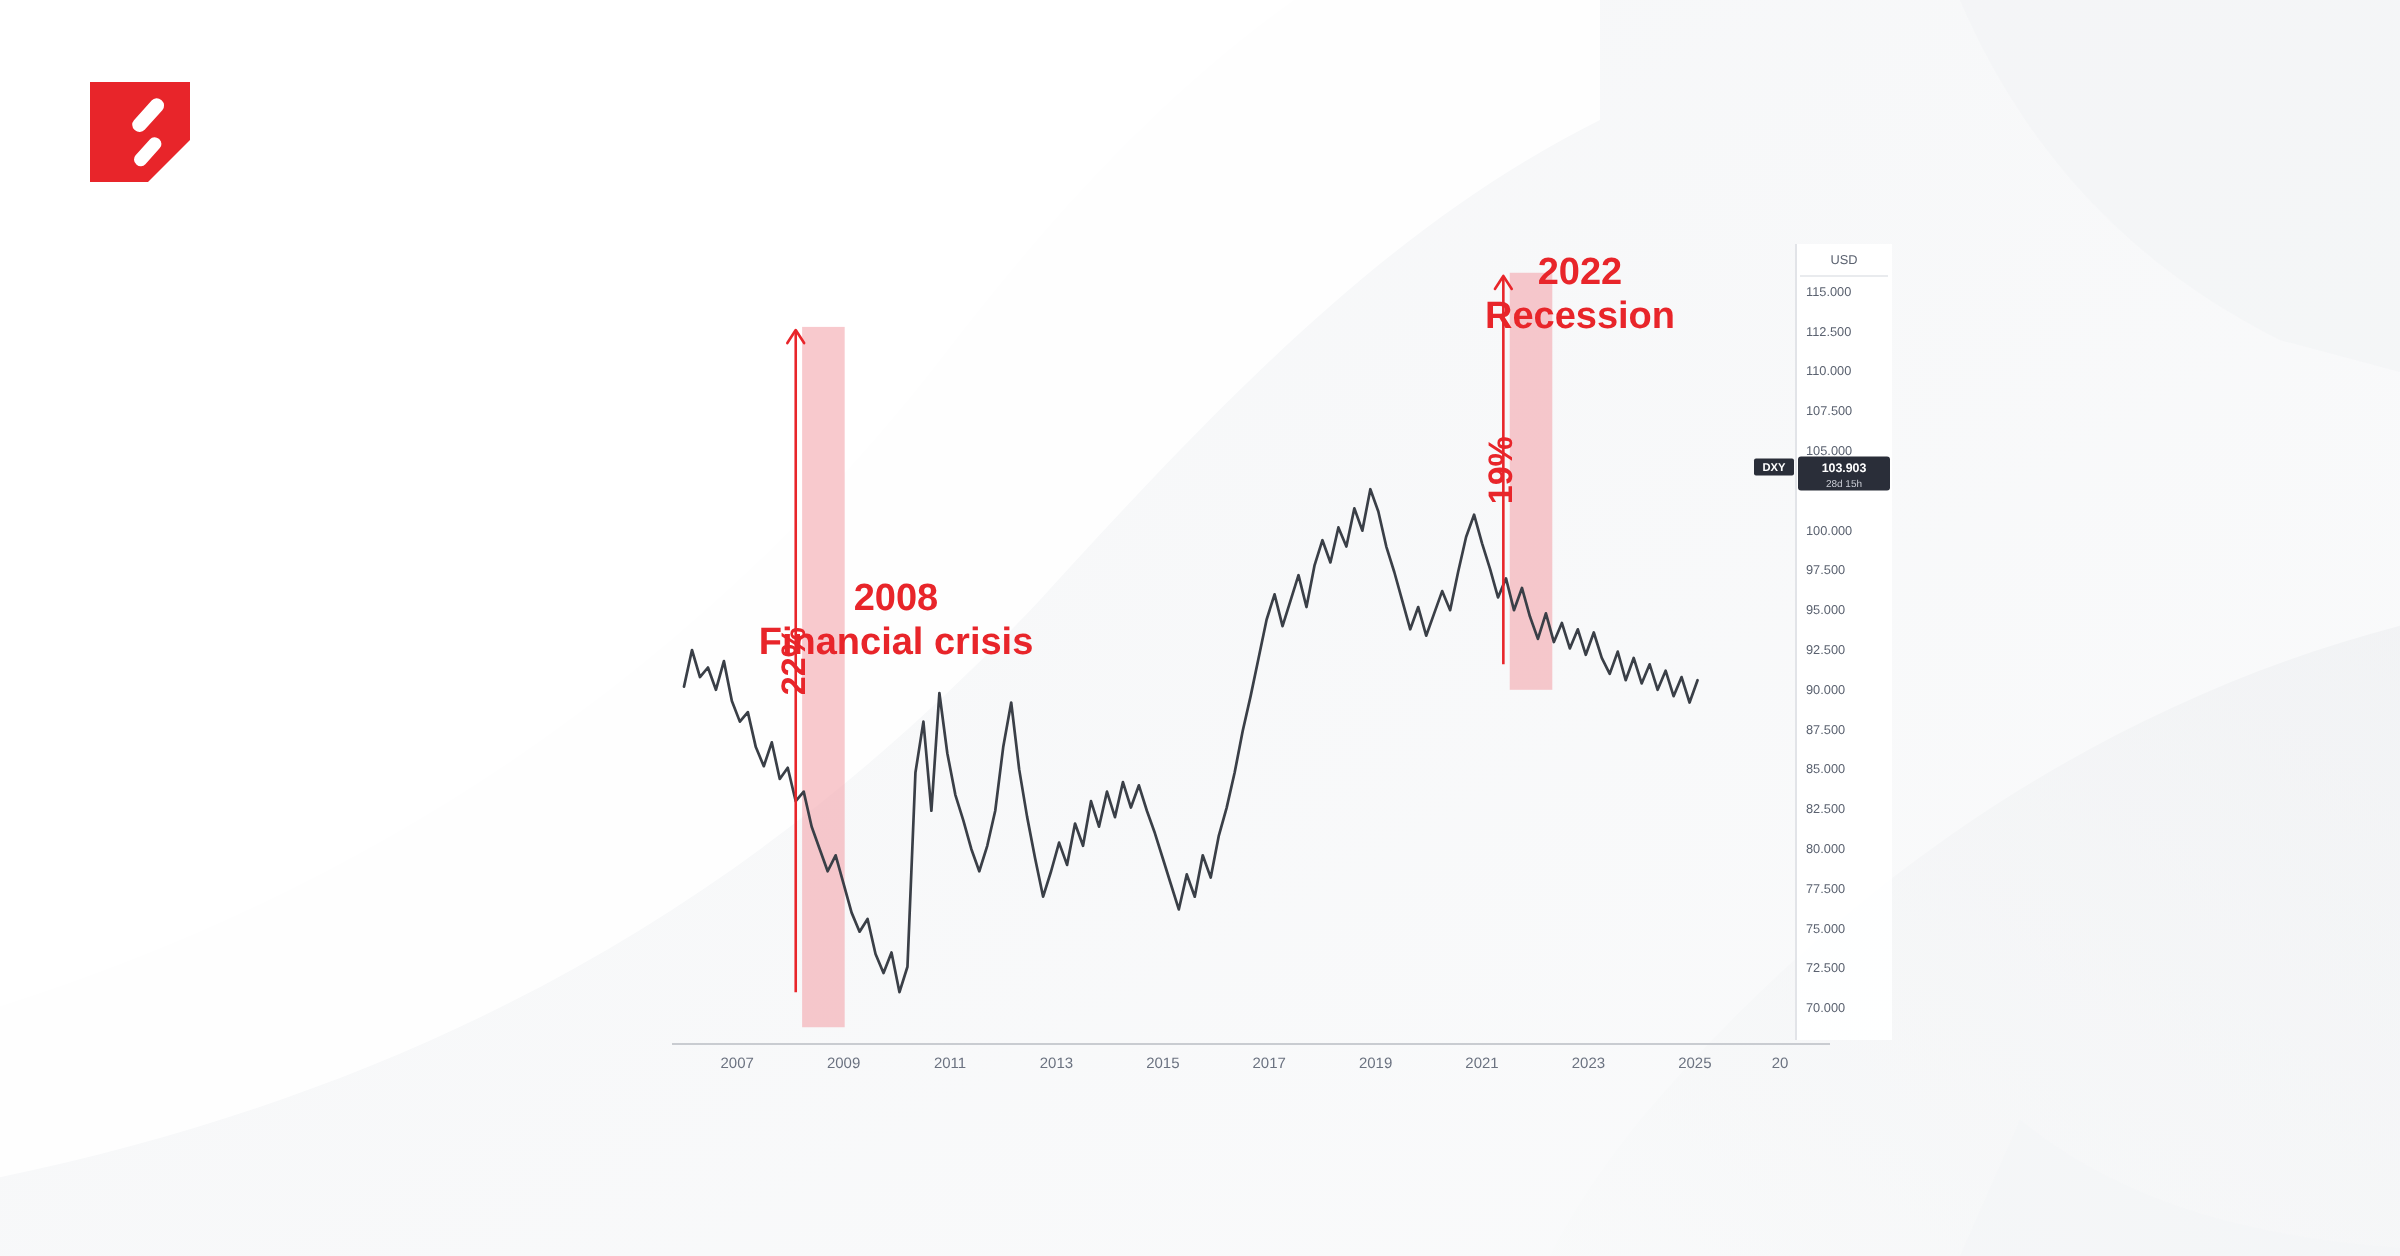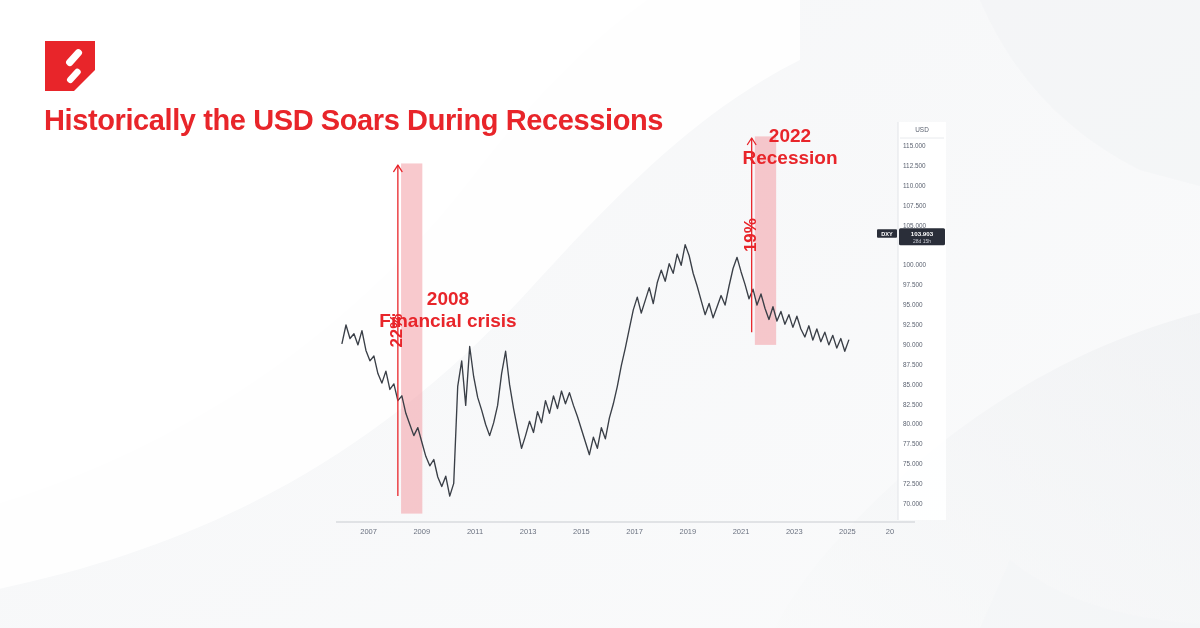--- a/index.html
+++ b/index.html
@@ -130,21 +130,20 @@
     <path d="M 980 0 C 1010 70 1060 130 1140 170 L 1200 186 L 1200 0 Z" fill="#f2f3f5" opacity="0.6"></path>
     <path d="M 1010 560 C 1060 600 1120 618 1200 624 L 1200 628 L 980 628 Z" fill="#f4f5f6" opacity="0.6"></path>
   </svg>
 
   <svg id="logo" viewBox="0 0 52 52" xmlns="http://www.w3.org/2000/svg">
     <path d="M1 1 H51 V30 L30 51 H1 Z" fill="#E8252A"></path>
     <rect x="26.5" y="7.5" width="7.2" height="20" rx="3.4" transform="rotate(42 30 17.5)" fill="#ffffff"></rect>
     <rect x="26.5" y="27.5" width="6.6" height="17" rx="3.1" transform="rotate(42 30 36)" fill="#ffffff"></rect>
   </svg>
 
-  <h1 id="headline">Historically the USD Soars During Recessions</h1>
 
   <div id="chart-wrap">
     <svg id="chart-svg" width="640" height="420" viewBox="0 0 640 420" xmlns="http://www.w3.org/2000/svg">
       <g>
           <rect x="71.05631067961264" y="43.44583333333338" width="21.281553398057127" height="350.16666666666663" fill="#F4A8AF" opacity="0.62"></rect>
           <rect x="424.86213592233145" y="16.38749999999999" width="21.2815533980571" height="208.50833333333333" fill="#F4A8AF" opacity="0.62"></rect>
         </g>
       <g>
           <path d="M 12.00 223.30 L 15.99 205.00 L 19.98 218.53 L 23.97 213.75 L 27.96 224.90 L 31.95 210.57 L 35.94 230.47 L 39.93 240.81 L 43.92 236.04 L 47.91 253.55 L 51.90 263.10 L 55.89 251.16 L 59.88 269.46 L 63.87 263.89 L 67.86 280.60 L 71.85 275.83 L 75.84 293.34 L 79.83 304.48 L 83.83 315.62 L 87.82 307.66 L 91.81 321.99 L 95.80 336.31 L 99.79 345.86 L 103.78 339.50 L 107.77 357.00 L 111.76 366.55 L 115.75 356.21 L 119.74 376.10 L 123.73 363.37 L 127.72 266.28 L 131.71 240.81 L 135.70 285.38 L 139.69 226.49 L 143.68 256.73 L 147.67 277.42 L 151.66 290.15 L 155.65 304.48 L 159.64 315.62 L 163.63 302.89 L 167.62 285.38 L 171.61 253.55 L 175.60 231.26 L 179.59 264.69 L 183.58 288.56 L 187.57 309.25 L 191.56 328.35 L 195.55 315.62 L 199.54 301.30 L 203.53 312.44 L 207.52 291.75 L 211.51 302.89 L 215.50 280.60 L 219.50 293.34 L 223.49 275.83 L 227.48 288.56 L 231.47 271.05 L 235.46 283.79 L 239.45 272.65 L 243.44 285.38 L 247.43 296.52 L 251.42 309.25 L 255.41 321.99 L 259.40 334.72 L 263.39 317.21 L 267.38 328.35 L 271.37 307.66 L 275.36 318.80 L 279.35 298.11 L 283.34 283.79 L 287.33 266.28 L 291.32 245.59 L 295.31 228.08 L 299.30 208.98 L 303.29 189.88 L 307.28 177.15 L 311.27 193.06 L 315.26 180.33 L 319.25 167.60 L 323.24 183.51 L 327.23 162.82 L 331.22 150.09 L 335.21 161.23 L 339.20 143.72 L 343.19 153.27 L 347.18 134.17 L 351.17 145.31 L 355.17 124.62 L 359.16 135.76 L 363.15 153.27 L 367.14 166.00 L 371.13 180.33 L 375.12 194.65 L 379.11 183.51 L 383.10 197.84 L 387.09 186.70 L 391.08 175.55 L 395.07 185.10 L 399.06 166.00 L 403.05 148.50 L 407.04 137.35 L 411.03 151.68 L 415.02 164.41 L 419.01 178.74 L 423.00 169.19 L 426.99 185.10 L 430.98 173.96 L 434.97 188.29 L 438.96 199.43 L 442.95 186.70 L 446.94 201.02 L 450.93 191.47 L 454.92 204.20 L 458.91 194.65 L 462.90 207.39 L 466.89 196.25 L 470.88 208.98 L 474.87 216.94 L 478.86 205.80 L 482.85 220.12 L 486.84 208.98 L 490.83 221.71 L 494.83 212.16 L 498.82 224.90 L 502.81 215.35 L 506.80 228.08 L 510.79 218.53 L 514.78 231.26 L 518.77 220.12" fill="none" stroke="#3a3f47" stroke-width="1.35" stroke-linejoin="round" stroke-linecap="round"></path>
         </g>

